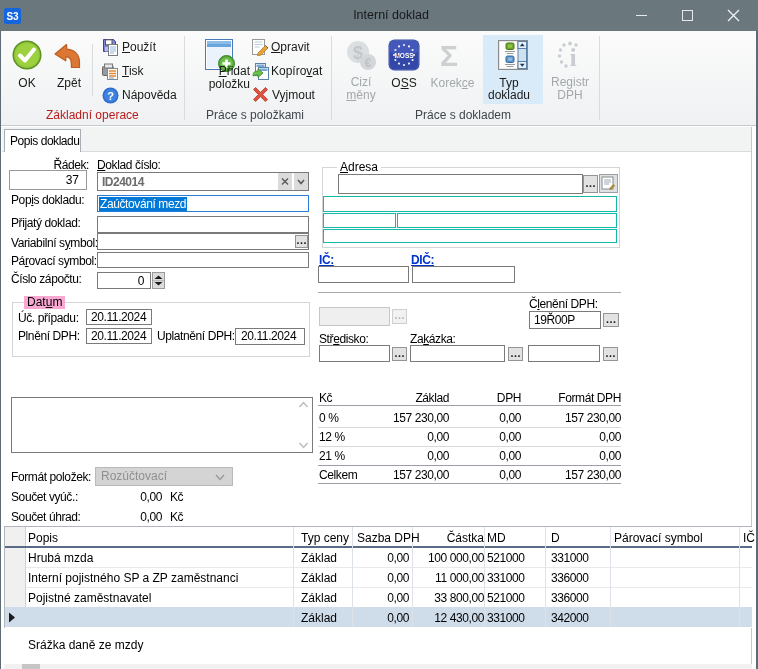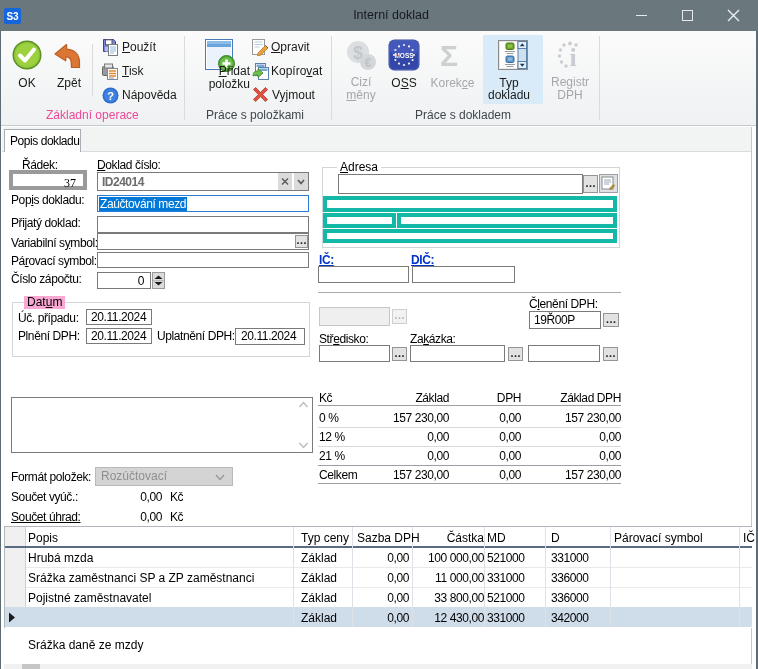--- a/index.html
+++ b/index.html
@@ -1,21 +1,21 @@
 <!DOCTYPE html>
 <html><head>
 <meta charset="utf-8">
 <style>
 * { margin:0; padding:0; box-sizing:border-box; }
 html,body { width:758px; height:669px; overflow:hidden; }
 body { font-family:"Liberation Sans", sans-serif; font-size:12px; color:#000; background:#fff; position:relative; }
 .abs { position:absolute; }
 .lbl { position:absolute; line-height:14px; white-space:nowrap; letter-spacing:-0.4px; }
 .fld { position:absolute; background:#fff; border:1px solid #7a7a7a; letter-spacing:-0.4px; }
-.box3 { position:absolute; background:#fff; border:4px solid #14b8a6;font-family:Liberation Serif, serif; }
+.box3 { position:absolute; background:#fff; border:1px solid #14b8a6; }
 .dots { position:absolute; background:#e2e2e2; border:1px solid #949494; font-size:11px; font-weight:bold; line-height:9px; text-align:center; color:#1a1a1a; }
 u { text-decoration:underline; }
 .rt { text-align:right; }
 .blue { color:#0033cc; text-decoration:underline;font-weight:bold; }
 .ribtxt { position:absolute; line-height:13px; white-space:nowrap; color:#1a1a1a; }
 .ribtxt2 { position:absolute; line-height:12.5px; white-space:nowrap; color:#1a1a1a; text-align:center; }
 .dis { color:#a3a8ac; }
 .g { letter-spacing:0 !important; }
 .num { letter-spacing:-0.4px !important; }
 .sep { position:absolute; width:1px; background:#d9dbdd; }
@@ -173,35 +173,35 @@
       <circle cx="3.5" cy="17" r="1.7"></circle>
       <circle cx="5.5" cy="23" r="1.7"></circle>
       <circle cx="10" cy="27" r="1.7"></circle>
       <circle cx="14" cy="4.5" r="1.9"></circle>
       <circle cx="20" cy="6" r="1.7"></circle>
 </g>
 <text x="17" y="27" font-size="26" font-weight="bold" fill="#c9cdd1" text-anchor="middle" font-family="Liberation Serif">i</text>
 </svg>
 <div class="ribtxt2 dis" style="left:545px;top:76px;width:50px;">Registr<br>DPH</div>
 
-<div class="ribtxt" style="left:46px;top:109px;width:92px;text-align:center;color:#ec4899;">Základní operace</div>
+<div class="ribtxt" style="left:46px;top:109px;width:92px;text-align:center;color:#b91c1c;">Základní operace</div>
 <div class="ribtxt" style="left:205px;top:109px;width:100px;text-align:center;color:#3f464c;">Práce s položkami</div>
 <div class="ribtxt" style="left:413px;top:109px;width:100px;text-align:center;color:#3f464c;">Práce s dokladem</div>
 
 <div class="abs" style="left:2px;top:127px;width:749px;height:25px;background:#f2f3f3;border-bottom:1px solid #d9dcde;"></div>
 <div class="abs" style="left:4px;top:129px;width:77px;height:23px;background:#fff;border:1px solid #a8aeb3;border-bottom:none;"></div>
 <div class="lbl" style="left:10px;top:134px;letter-spacing:-0.45px;">Popis dokladu</div>
 
 <div class="abs" style="left:2px;top:152px;width:750px;height:517px;background:#fff;"></div>
 
 <div class="abs" style="left:751px;top:127px;width:1px;height:542px;background:#c2c8cc;"></div>
 <div class="abs" style="left:0px;top:31px;width:1px;height:638px;background:#5d6c74;"></div>
 <div class="abs" style="left:756px;top:31px;width:2px;height:638px;background:#5d6c74;"></div>
 
-<div class="lbl" style="left:22px;top:158px;width:57px;">Řádek:</div>
+<div class="lbl" style="left:32px;top:158px;width:57px;text-align:right;">Řádek:</div>
 <div class="lbl" style="left:97px;top:158px;"><u>D</u>oklad číslo:</div>
 <div class="box3" style="left:9px;top:170px;width:78px;height:20px;border-color:#9a9a9a;line-height:18px;padding-right:7px;text-align:right;">37</div>
 <div class="fld" style="left:97px;top:172px;width:212px;height:19px;">
   <div style="position:absolute;left:4px;top:1px;line-height:16px;font-weight:bold;color:#6b6b6b;letter-spacing:-0.5px;">ID24014</div>
   <svg style="position:absolute;right:16px;top:0px;" width="14" height="17">
       <rect width="14" height="17" fill="#dbdbdb"></rect>
       <path d="M4 5.5 L10 11.5 M10 5.5 L4 11.5" stroke="#5a5a5a" stroke-width="1.4"></path>
     </svg>
   <svg style="position:absolute;right:0px;top:0px;" width="14" height="17">
       <rect width="14" height="17" fill="#dbdbdb"></rect>
@@ -291,21 +291,21 @@
       <path d="M1.5 6 L5.5 1.5 L9.5 6" stroke="#b8bcbe" stroke-width="1.4" fill="none"></path>
     </svg>
 <svg style="position:absolute;right:3px;bottom:3px;" width="11" height="8">
       <path d="M1.5 2 L5.5 6.5 L9.5 2" stroke="#b8bcbe" stroke-width="1.4" fill="none"></path>
     </svg>
 </div>
 
 <div class="lbl" style="left:319px;top:391px;">Kč</div>
 <div class="lbl rt" style="left:389px;top:391px;width:60px;">Základ</div>
 <div class="lbl rt" style="left:471px;top:391px;width:50px;">DPH</div>
-<div class="lbl rt" style="left:551px;top:391px;width:70px;">Základ DPH</div>
+<div class="lbl rt" style="left:551px;top:391px;width:70px;">Formát DPH</div>
 <div class="abs" style="left:318px;top:405px;width:303px;height:1px;background:#9aa0a5;"></div>
 <div class="lbl" style="left:319px;top:410.5px;">0 %</div>
 <div class="lbl rt" style="left:369px;top:410.5px;width:80px;">157 230,00</div>
 <div class="lbl rt" style="left:471px;top:410.5px;width:50px;">0,00</div>
 <div class="lbl rt" style="left:541px;top:410.5px;width:80px;">157 230,00</div>
 <div class="abs" style="left:318px;top:427px;width:303px;height:1px;background:#d9d9d9;"></div>
 <div class="lbl" style="left:319px;top:429.5px;">12 %</div>
 <div class="lbl rt" style="left:369px;top:429.5px;width:80px;">0,00</div>
 <div class="lbl rt" style="left:471px;top:429.5px;width:50px;">0,00</div>
 <div class="lbl rt" style="left:541px;top:429.5px;width:80px;">0,00</div>
@@ -324,21 +324,21 @@
 <div class="lbl" style="left:11px;top:470px;">Formát položek:</div>
 <div class="abs" style="left:95px;top:467px;width:138px;height:19px;background:#d4d4d4;border:1px solid #b9b9b9;color:#8f8f8f;line-height:17px;padding-left:5px;">Rozúčtovací
 <svg style="position:absolute;right:7px;top:6px;" width="10" height="7">
       <path d="M1 1 L5 5.5 L9 1" stroke="#9a9a9a" stroke-width="1.4" fill="none"></path>
     </svg>
 </div>
 
 <div class="lbl" style="left:11px;top:490px;">Součet vyúč.:</div>
 <div class="lbl rt" style="left:100px;top:490px;width:62px;">0,00</div>
 <div class="lbl" style="left:170px;top:490px;">Kč</div>
-<div class="lbl" style="left:11px;top:510px;text-decoration:underline;">Součet úhrad:</div>
+<div class="lbl" style="left:11px;top:510px;">Součet úhrad:</div>
 <div class="lbl rt" style="left:100px;top:510px;width:62px;">0,00</div>
 <div class="lbl" style="left:170px;top:510px;">Kč</div>
 
 <div class="abs" style="left:4px;top:526px;width:748px;height:102px;background:#fff;border-top:1px solid #b0b6bb;border-left:1px solid #b0b6bb;"></div>
 
 <div class="abs" style="left:5px;top:527px;width:21px;height:100px;background:#f0f0f0;border-right:1px solid #d0d0d0;"></div>
 
 <div class="abs" style="left:5px;top:546px;width:747px;height:1.5px;background:#5b6b86;"></div>
 
 <div class="abs" style="left:5px;top:607px;width:747px;height:20px;background:#cfdcea;"></div>
@@ -364,21 +364,21 @@
 <div class="lbl g" style="left:614px;top:531px;">Párovací symbol</div>
 <div class="lbl g" style="left:743px;top:531px;">IČ</div>
 
 <div class="lbl g" style="left:28px;top:551px;">Hrubá mzda</div>
 <div class="lbl g" style="left:301px;top:551px;">Základ</div>
 <div class="lbl rt g num" style="left:359px;top:551px;width:50px;">0,00</div>
 <div class="lbl rt g num" style="left:411px;top:551px;width:73px;">100 000,00</div>
 <div class="lbl g num" style="left:487px;top:551px;">521000</div>
 <div class="lbl g num" style="left:551px;top:551px;">331000</div>
 
-<div class="lbl g" style="left:28px;top:571px;">Srážka zaměstnanci SP a ZP zaměstnanci</div>
+<div class="lbl g" style="left:28px;top:571px;">Interní pojistného SP a ZP zaměstnanci</div>
 <div class="lbl g" style="left:301px;top:571px;">Základ</div>
 <div class="lbl rt g num" style="left:359px;top:571px;width:50px;">0,00</div>
 <div class="lbl rt g num" style="left:411px;top:571px;width:73px;">11 000,00</div>
 <div class="lbl g num" style="left:487px;top:571px;">331000</div>
 <div class="lbl g num" style="left:551px;top:571px;">336000</div>
 
 <div class="lbl g" style="left:28px;top:591px;">Pojistné zaměstnavatel</div>
 <div class="lbl g" style="left:301px;top:591px;">Základ</div>
 <div class="lbl rt g num" style="left:359px;top:591px;width:50px;">0,00</div>
 <div class="lbl rt g num" style="left:411px;top:591px;width:73px;">33 800,00</div>

